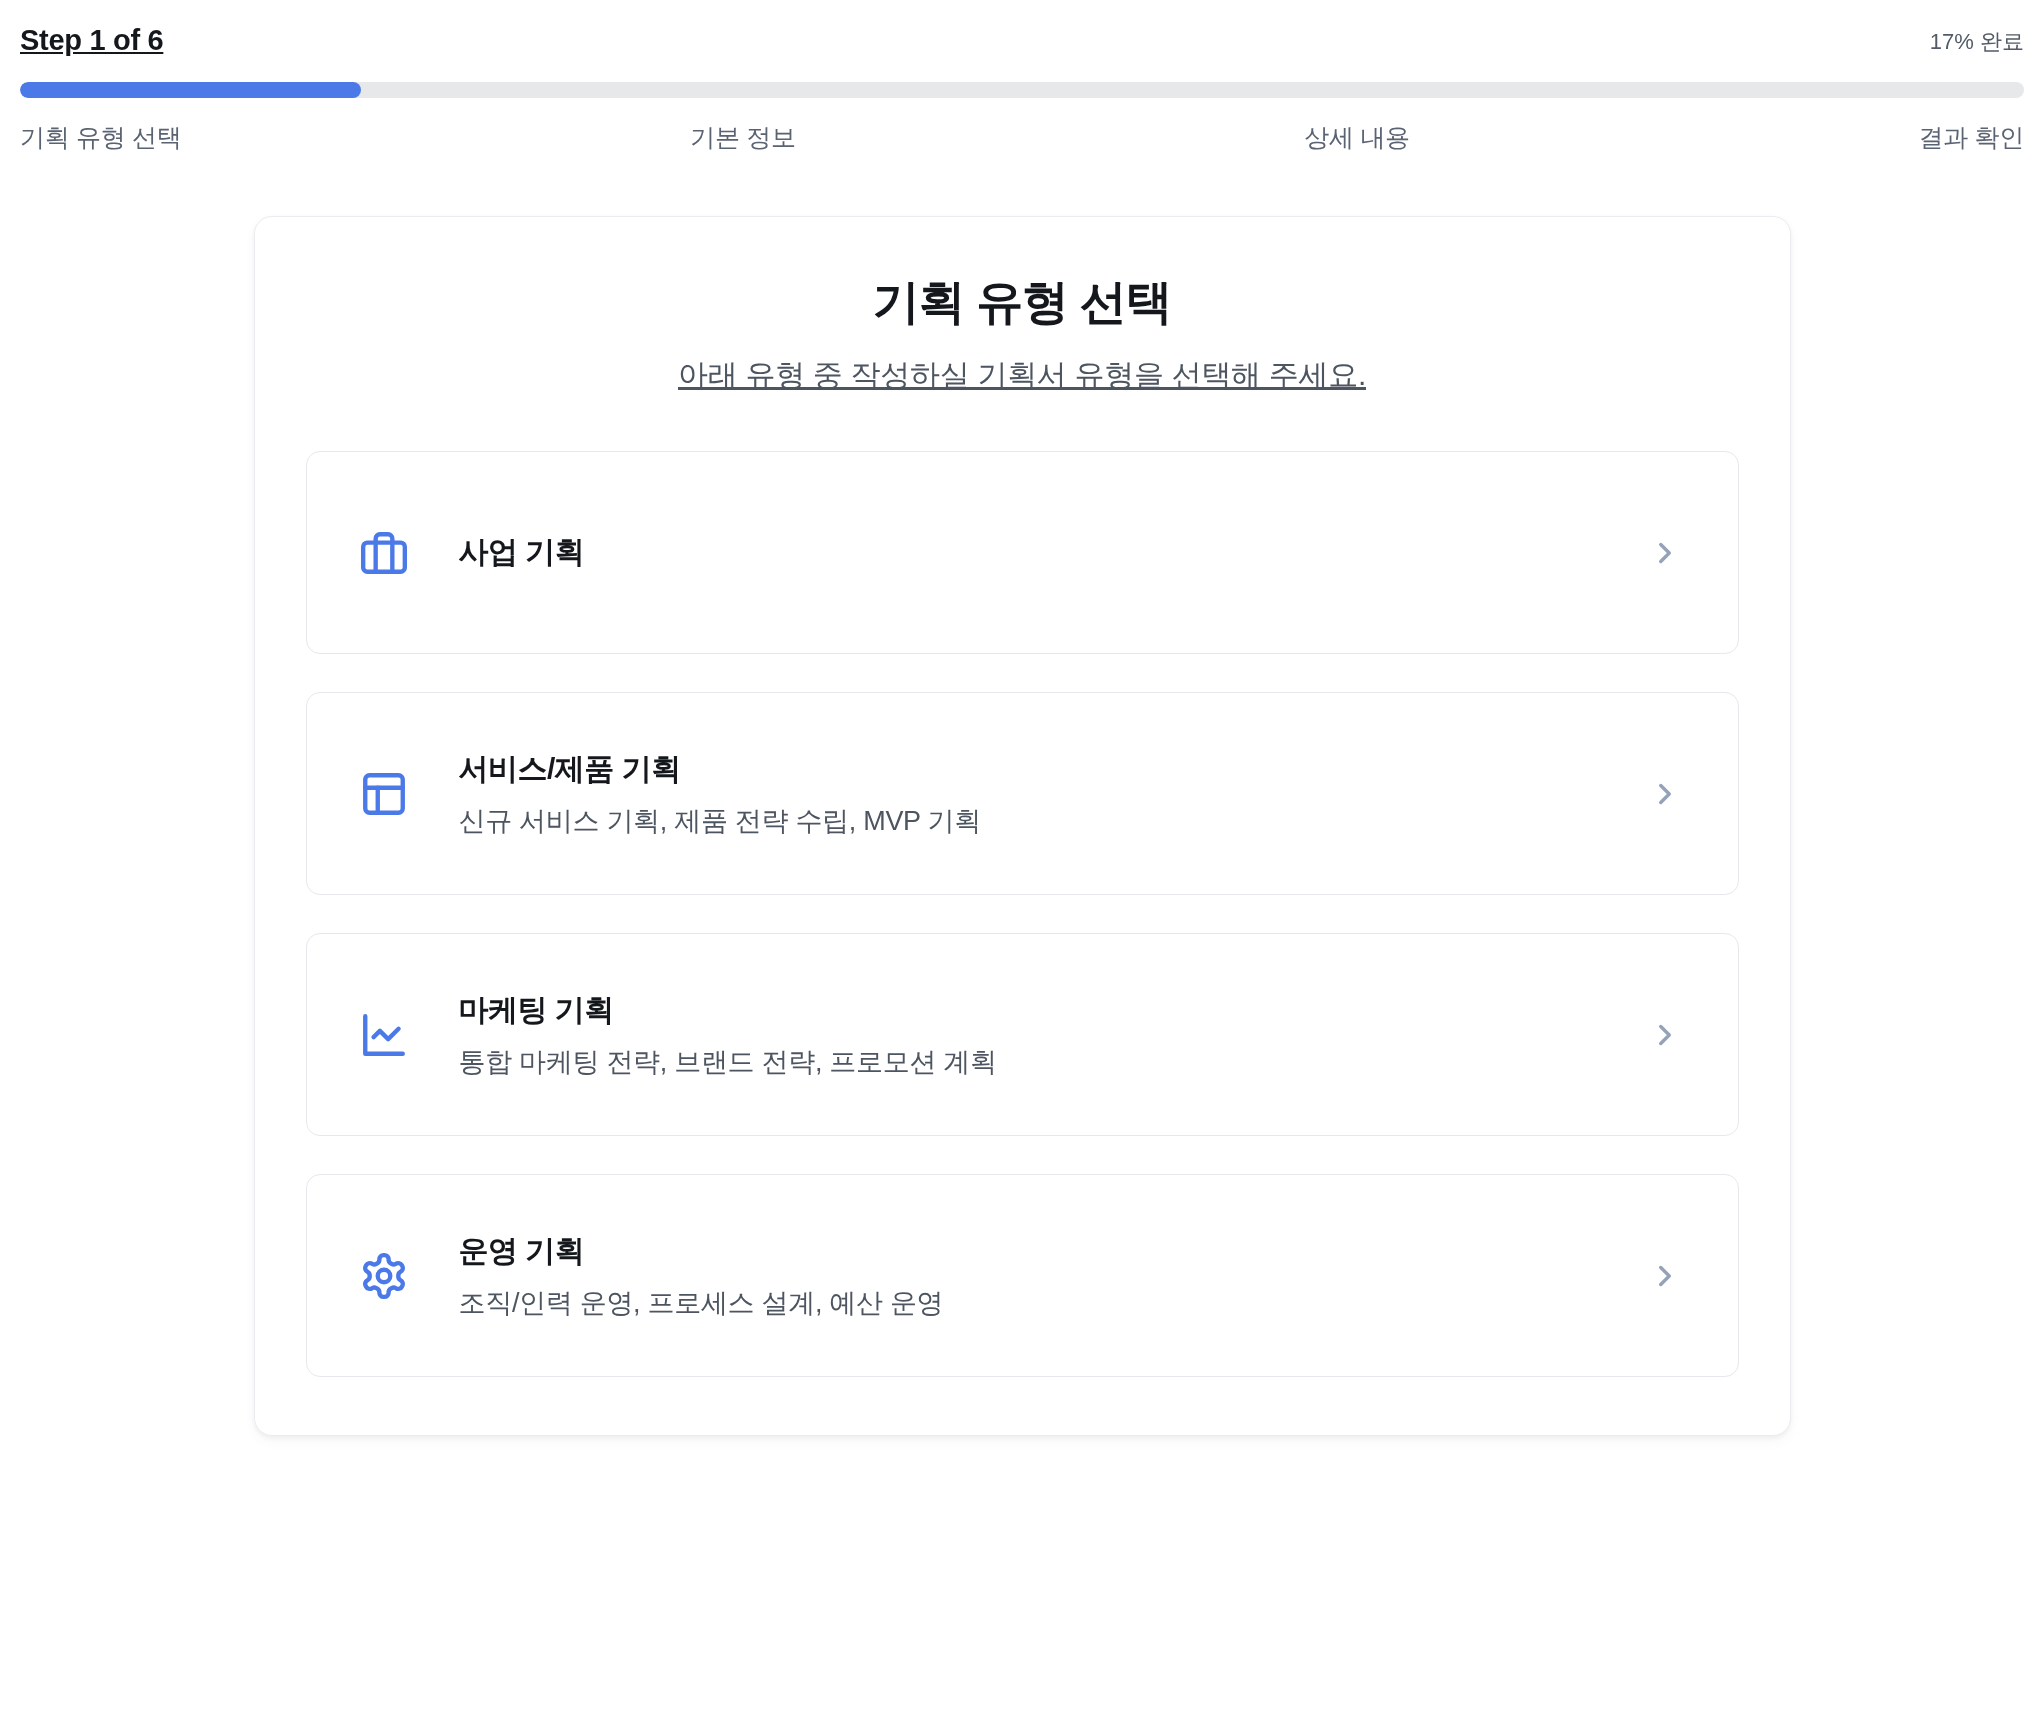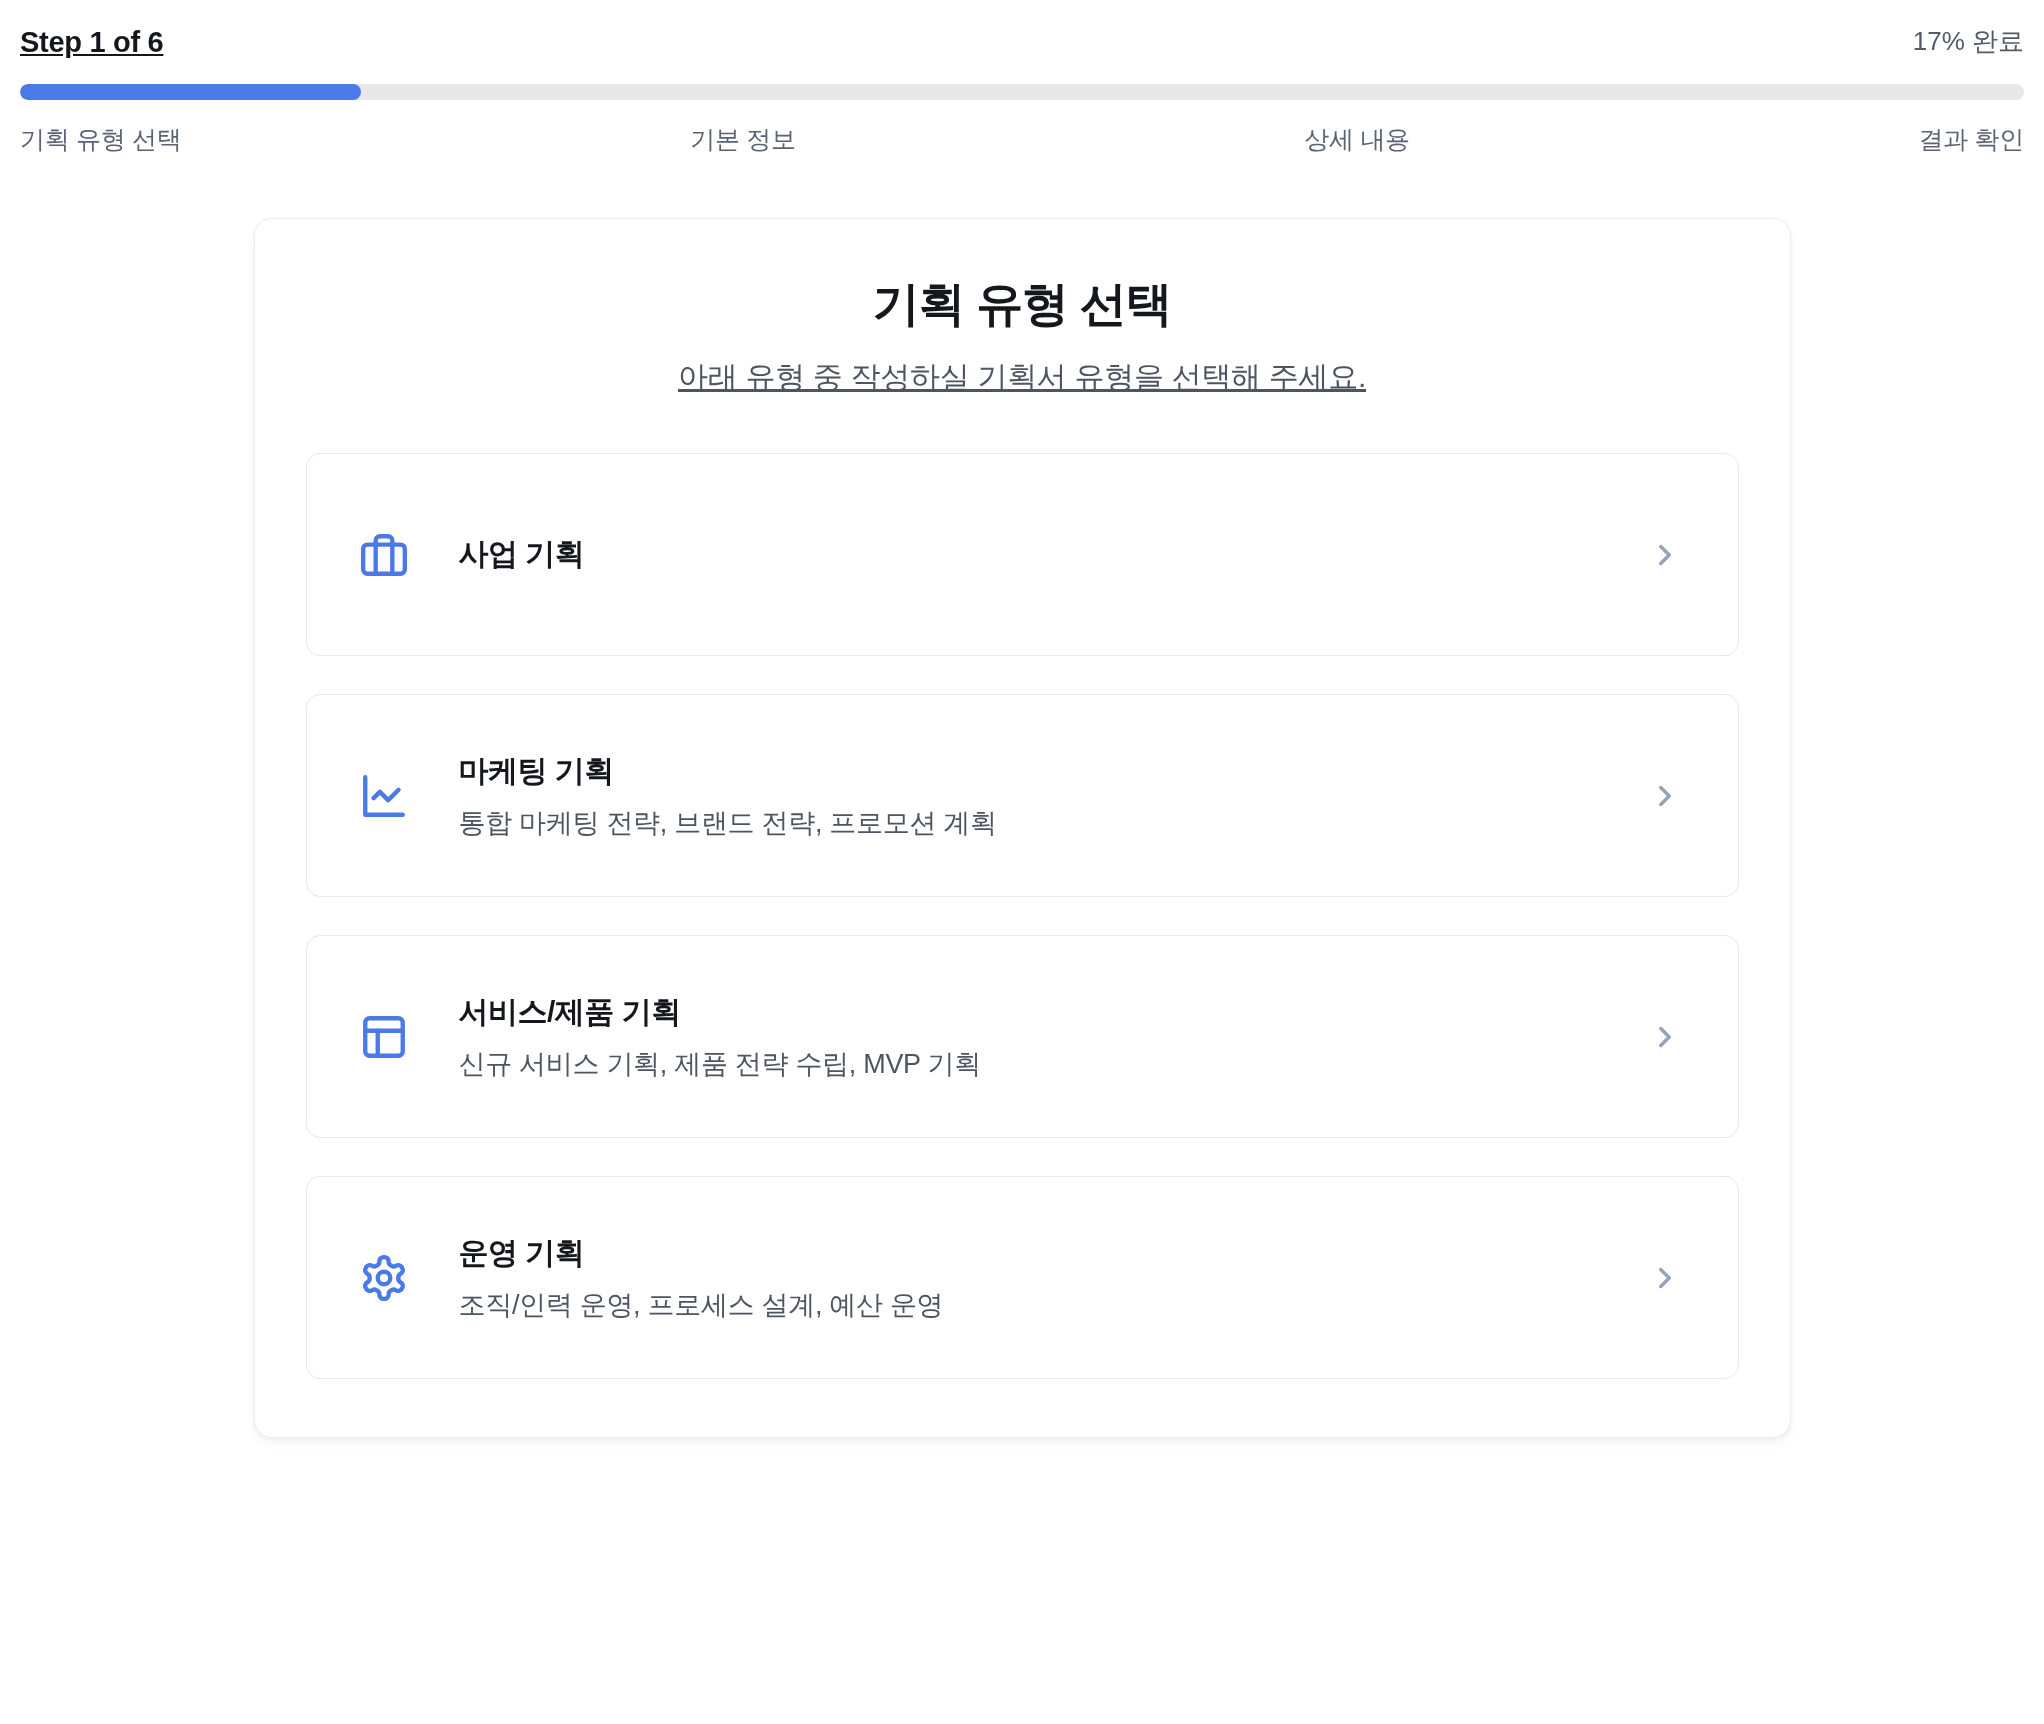--- a/index.html
+++ b/index.html
@@ -4,21 +4,21 @@
 <style>
   * { margin:0; padding:0; box-sizing:border-box; }
   html,body { background:#ffffff; }
   body { font-family:"Liberation Sans", sans-serif; color:#14171c; }
   .page { width:2044px; height:1724px; background:#ffffff; overflow:hidden; position:relative; }
 
   
   .header { padding:24px 20px 0 20px; }
   .header-row { display:flex; justify-content:space-between; align-items:flex-end; }
   .step-label { font-size:29px; font-weight:700; color:#14171c; letter-spacing:-0.3px;text-decoration:underline; }
-  .progress-label { font-size:26px; color:#525b66; }
+  .progress-label { font-size:22px; color:#525b66; }
   .progress-track { margin-top:25px; height:16px; width:100%; background:#e6e8ea; border-radius:999px; overflow:hidden; }
   .progress-fill { height:100%; width:17%; background:#4b7ae8; border-radius:999px; }
   .steps-row { display:flex; justify-content:space-between; margin-top:23px; font-size:25px; color:#5a6372; }
   .steps-row span { letter-spacing:-0.3px; }
 
   
   .main-card {
     width:1537px; margin:62px auto 0; background:#ffffff;
     border:1px solid #ececf0; border-radius:18px;
     box-shadow:0 2px 5px rgba(15,23,42,.05), 0 6px 14px rgba(15,23,42,.03);
@@ -79,46 +79,46 @@
         <span class="option-chevron">
           <svg viewBox="0 0 24 24" fill="none" stroke="currentColor" stroke-width="2.4" stroke-linecap="round" stroke-linejoin="round">
               <path d="m9 18 6-6-6-6"></path>
             </svg>
         </span>
       </div>
 
       <div class="option">
         <span class="option-icon">
           <svg viewBox="0 0 24 24" fill="none" stroke="currentColor" stroke-width="2.1" stroke-linecap="round" stroke-linejoin="round">
-            <path d="M3 3v18h18"></path>
-            <path d="m19 9-5 5-4-4-3 3"></path>
+            <rect x="3" y="3" width="18" height="18" rx="2" ry="2"></rect>
+            <line x1="3" y1="9" x2="21" y2="9"></line>
+            <line x1="9" y1="21" x2="9" y2="9"></line>
           </svg>
         </span>
         <div class="option-text">
-          <div class="option-title">마케팅 기획</div>
-          <div class="option-desc">통합 마케팅 전략, 브랜드 전략, 프로모션 계획</div>
+          <div class="option-title">서비스/제품 기획</div>
+          <div class="option-desc">신규 서비스 기획, 제품 전략 수립, MVP 기획</div>
         </div>
         <span class="option-chevron">
           <svg viewBox="0 0 24 24" fill="none" stroke="currentColor" stroke-width="2.4" stroke-linecap="round" stroke-linejoin="round">
               <path d="m9 18 6-6-6-6"></path>
             </svg>
         </span>
       </div>
 
       <div class="option">
         <span class="option-icon">
           <svg viewBox="0 0 24 24" fill="none" stroke="currentColor" stroke-width="2.1" stroke-linecap="round" stroke-linejoin="round">
-            <rect x="3" y="3" width="18" height="18" rx="2" ry="2"></rect>
-            <line x1="3" y1="9" x2="21" y2="9"></line>
-            <line x1="9" y1="21" x2="9" y2="9"></line>
+            <path d="M3 3v18h18"></path>
+            <path d="m19 9-5 5-4-4-3 3"></path>
           </svg>
         </span>
         <div class="option-text">
-          <div class="option-title">서비스/제품 기획</div>
-          <div class="option-desc">신규 서비스 기획, 제품 전략 수립, MVP 기획</div>
+          <div class="option-title">마케팅 기획</div>
+          <div class="option-desc">통합 마케팅 전략, 브랜드 전략, 프로모션 계획</div>
         </div>
         <span class="option-chevron">
           <svg viewBox="0 0 24 24" fill="none" stroke="currentColor" stroke-width="2.4" stroke-linecap="round" stroke-linejoin="round">
               <path d="m9 18 6-6-6-6"></path>
             </svg>
         </span>
       </div>
 
       <div class="option">
         <span class="option-icon">

